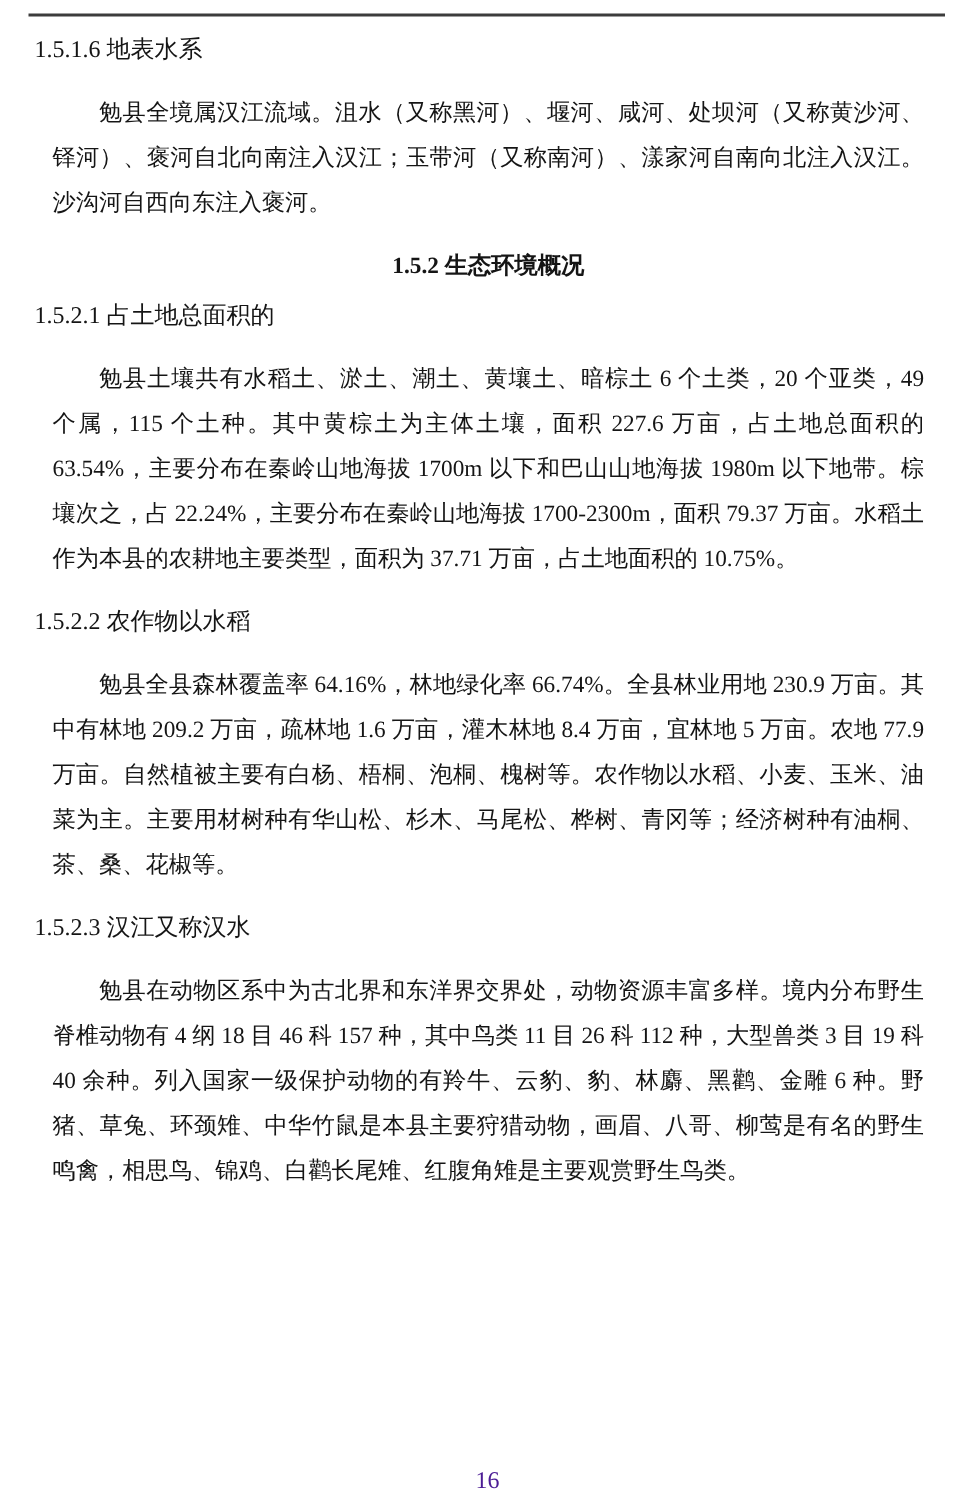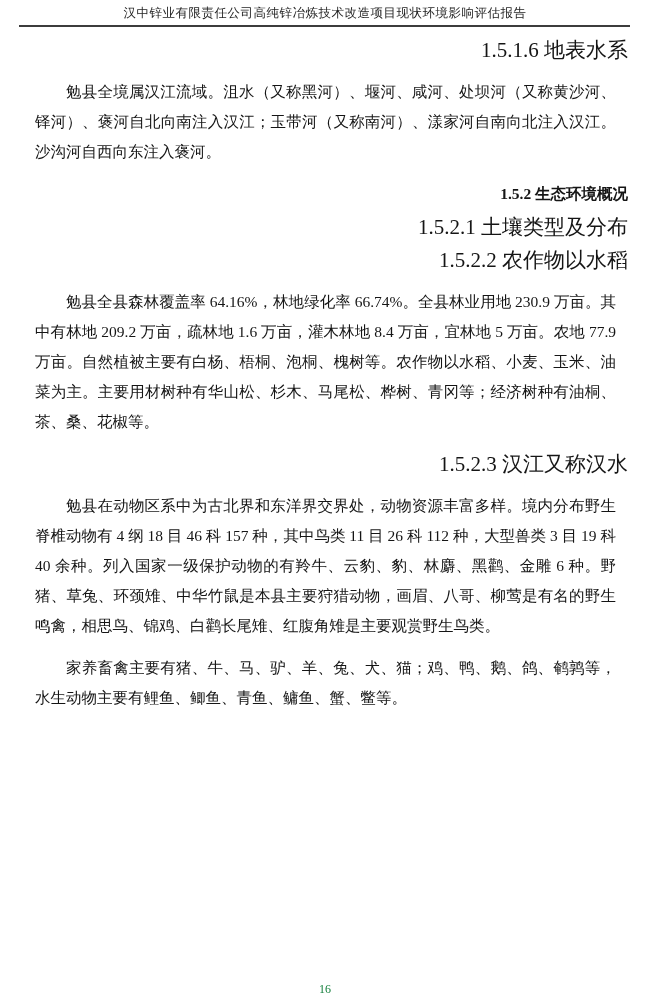--- a/index.html
+++ b/index.html
@@ -39,61 +39,60 @@
     font-size: 15.5px;
     line-height: 30px;
     text-align: justify;
     color: #151515;
   }
   .block { margin: 12px; }
   .h2 {
     font-weight: bold;
     font-size: 15.5px;
     margin: 8px 0 3px 0;
-    text-align: right;
+    text-align: center;
   }
   .h3 {
-    font-size: 21px;
+    font-size: 16px;
     margin: 3px 0 2px 0;
-    text-align: right;
+    text-align: left;
   }
   .p {
     text-indent: 2em;
   }
   .footer {
     position: absolute;
     left: 0;
     right: 0;
     bottom: 7px;
     text-align: center;
   }
   .page-number {
-    font-size: 12px;
-    color: #15803d;
+    font-size: 16px;
+    color: #4c1d95;
   }
 </style>
 </head>
 <body>
 
 <div class="page">
 
   <div class="header">
-    <div class="header-title">汉中锌业有限责任公司高纯锌冶炼技术改造项目现状环境影响评估报告</div>
     <hr class="header-rule">
   </div>
 
   <div class="doc-body">
       <div class="block h3">1.5.1.6 地表水系</div>
       <div class="block p">勉县全境属汉江流域。沮水（又称黑河）、堰河、咸河、处坝河（又称黄沙河、铎河）、褒河自北向南注入汉江；玉带河（又称南河）、漾家河自南向北注入汉江。沙沟河自西向东注入褒河。</div>
       <div class="block h2">1.5.2 生态环境概况</div>
-      <div class="block h3">1.5.2.1 土壤类型及分布</div>
+      <div class="block h3">1.5.2.1 占土地总面积的</div>
+      <div class="block p">勉县土壤共有水稻土、淤土、潮土、黄壤土、暗棕土 6 个土类，20 个亚类，49 个属，115 个土种。其中黄棕土为主体土壤，面积 227.6 万亩，占土地总面积的 63.54%，主要分布在秦岭山地海拔 1700m 以下和巴山山地海拔 1980m 以下地带。棕壤次之，占 22.24%，主要分布在秦岭山地海拔 1700-2300m，面积 79.37 万亩。水稻土作为本县的农耕地主要类型，面积为 37.71 万亩，占土地面积的 10.75%。</div>
       <div class="block h3">1.5.2.2 农作物以水稻</div>
       <div class="block p">勉县全县森林覆盖率 64.16%，林地绿化率 66.74%。全县林业用地 230.9 万亩。其中有林地 209.2 万亩，疏林地 1.6 万亩，灌木林地 8.4 万亩，宜林地 5 万亩。农地 77.9 万亩。自然植被主要有白杨、梧桐、泡桐、槐树等。农作物以水稻、小麦、玉米、油菜为主。主要用材树种有华山松、杉木、马尾松、桦树、青冈等；经济树种有油桐、茶、桑、花椒等。</div>
       <div class="block h3">1.5.2.3 汉江又称汉水</div>
       <div class="block p">勉县在动物区系中为古北界和东洋界交界处，动物资源丰富多样。境内分布野生脊椎动物有 4 纲 18 目 46 科 157 种，其中鸟类 11 目 26 科 112 种，大型兽类 3 目 19 科 40 余种。列入国家一级保护动物的有羚牛、云豹、豹、林麝、黑鹳、金雕 6 种。野猪、草兔、环颈雉、中华竹鼠是本县主要狩猎动物，画眉、八哥、柳莺是有名的野生鸣禽，相思鸟、锦鸡、白鹳长尾雉、红腹角雉是主要观赏野生鸟类。</div>
-      <div class="block p">家养畜禽主要有猪、牛、马、驴、羊、兔、犬、猫；鸡、鸭、鹅、鸽、鹌鹑等，水生动物主要有鲤鱼、鲫鱼、青鱼、鳙鱼、蟹、鳖等。</div>
     </div>
 
   <div class="footer">
     <span class="page-number">16</span>
   </div>
 
 </div>
 
 </body></html>

